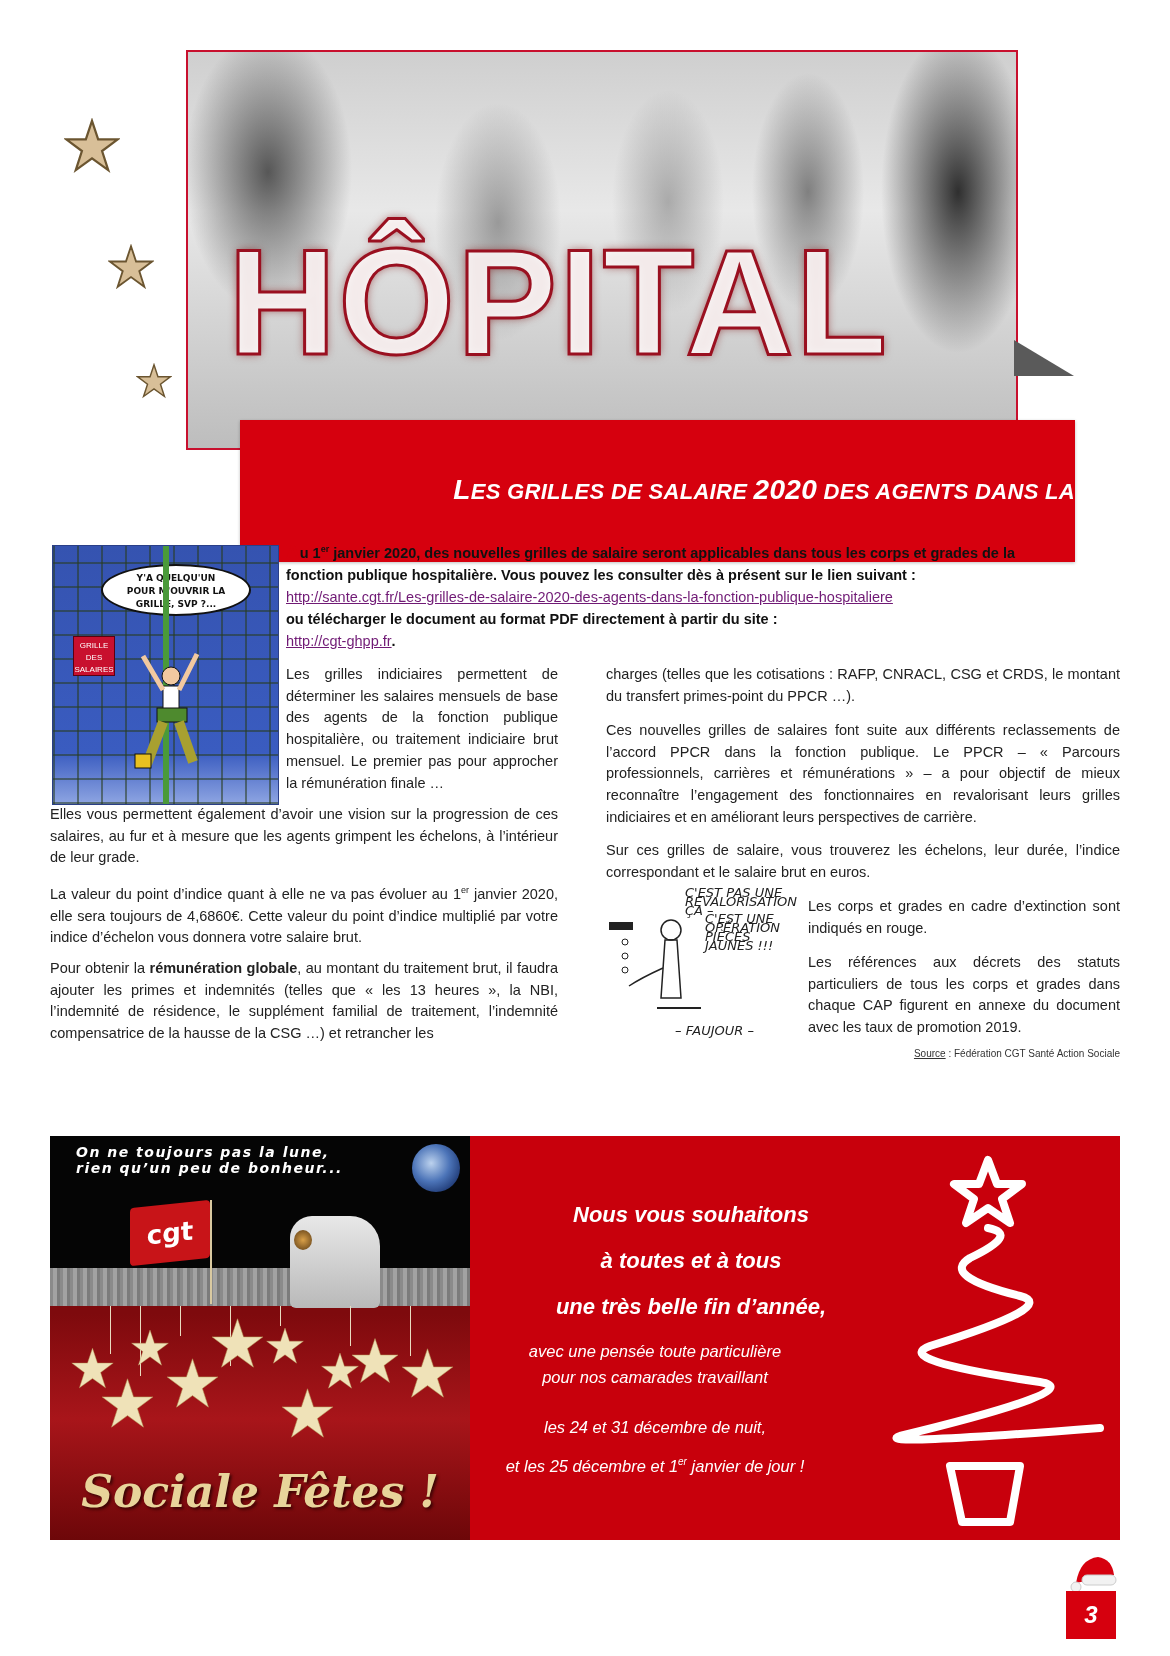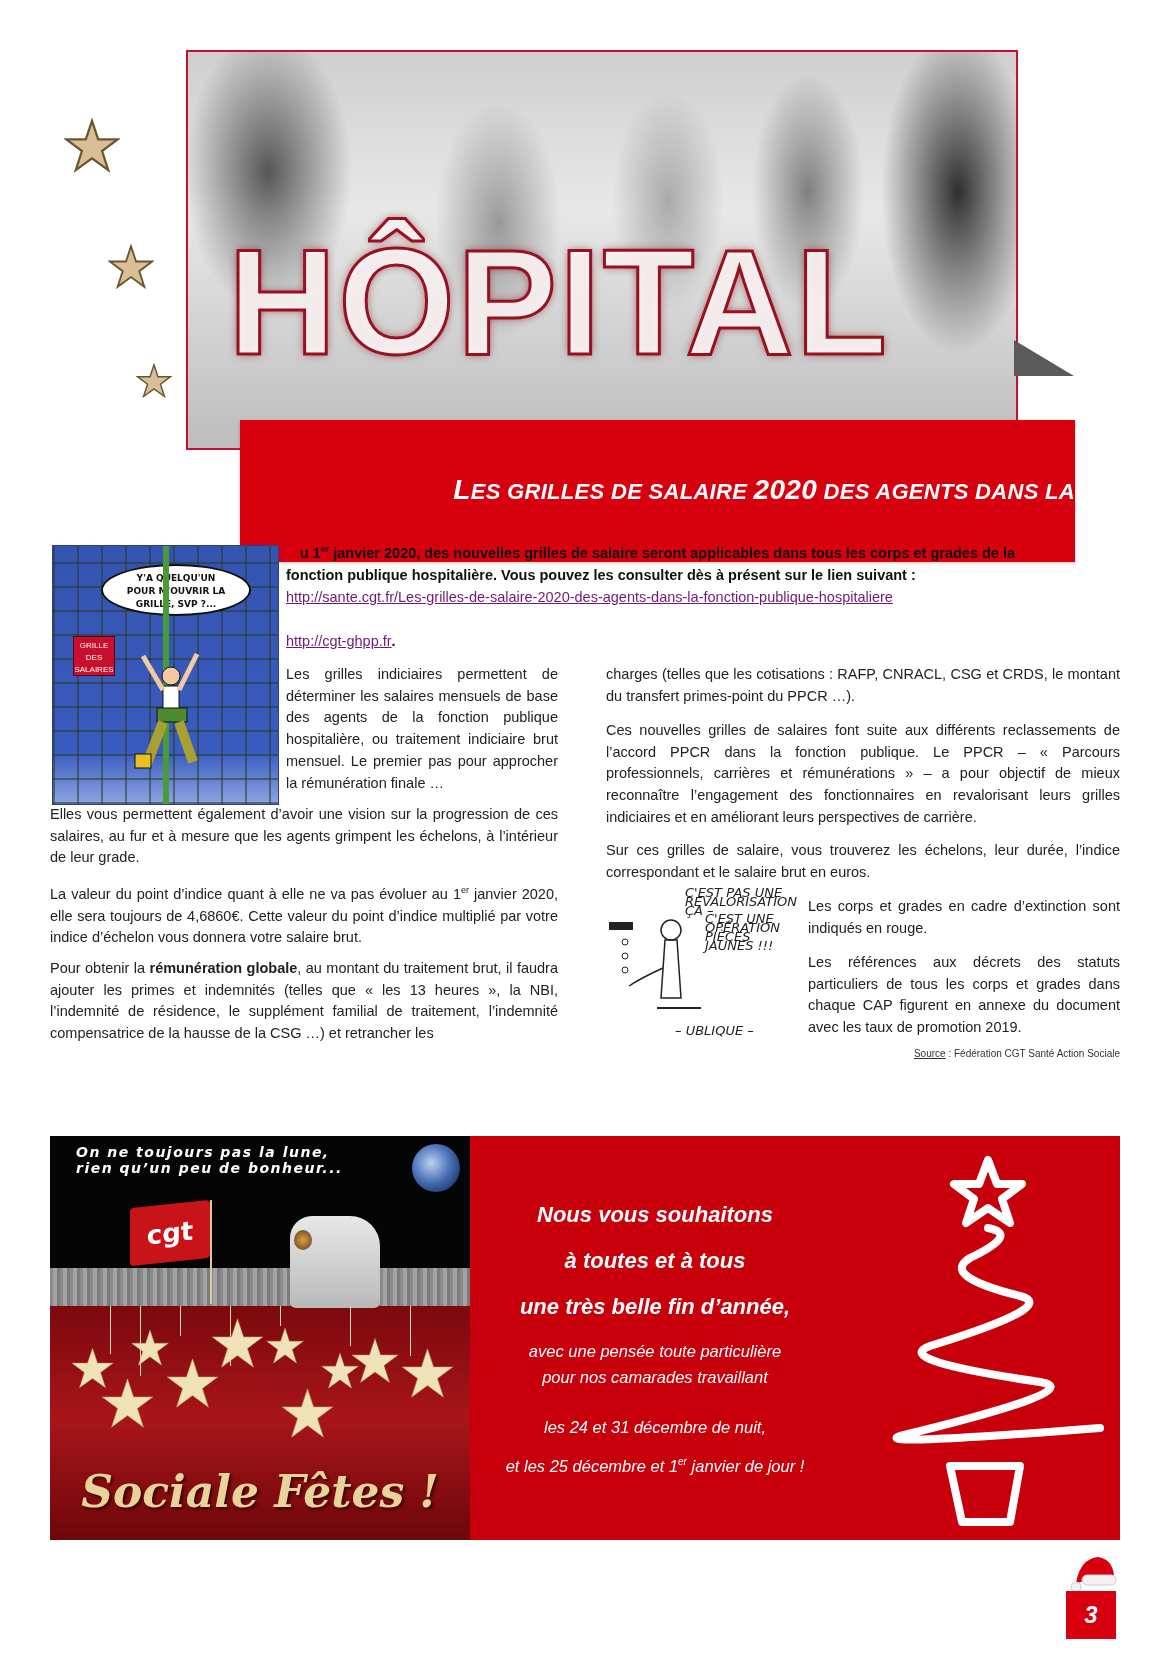--- a/index.html
+++ b/index.html
@@ -120,21 +120,21 @@
   .joyeuses { position: absolute; left: 0; width: 420px; top: 330px; text-align: center;
     font-family: "DejaVu Serif", serif; font-style: italic; font-weight: bold;
     font-size: 44px; color: #e8d49a; text-shadow: 2px 2px 3px #3a0404; }
   .string { position: absolute; top: 170px; width: 1px; background: #e9dcc0; }
 
   .card-right {
     left: 470px; top: 1136px; width: 650px; height: 404px;
     background: #c8000c; color: #fff; overflow: hidden;
   }
   .wish { position: absolute; left: 0; width: 370px; text-align: center; font-style: italic; }
-  .wish-big { font-size: 22px; font-weight: bold; }
+  .wish-big { font-size: 22px; font-weight: bold; margin-left: 36px; }
   .wish-small { font-size: 16.5px; }
 
   .page-num {
     left: 1066px; top: 1591px; width: 50px; height: 48px; background: #d6000e;
     color: #fff; font-weight: bold; font-style: italic; font-size: 24px;
     display: flex; align-items: center; justify-content: center;
   }
 </style>
 </head>
 <body>
@@ -176,21 +176,21 @@
     <rect x="24" y="62" width="30" height="14" fill="#4e8a2e" stroke="#111"></rect>
     <path d="M30 76 L14 118 M46 76 L60 116" stroke="#a8a030" stroke-width="10"></path>
     <path d="M30 44 L10 10 M46 44 L64 8" stroke="#f2c9a0" stroke-width="5"></path>
     <rect x="2" y="108" width="16" height="14" fill="#e8c020" stroke="#111"></rect>
   </svg>
 </div>
 
 <div class="abs intro">
   <span class="dropcap">A</span><span>u 1</span><sup style="font-size:9px">er</sup><span> janvier 2020, des nouvelles grilles de salaire seront applicables dans tous les corps et grades de la fonction publique hospitalière. Vous pouvez les consulter dès à présent sur le lien suivant :</span><br>
   <a class="link">http://sante.cgt.fr/Les-grilles-de-salaire-2020-des-agents-dans-la-fonction-publique-hospitaliere</a><br>
-  <br>
+  <span>ou télécharger le document au format PDF directement à partir du site :</span><br>
   <a class="link">http://cgt-ghpp.fr</a><span>.</span>
 </div>
 
 <p class="abs para col-right-narrow">Les grilles indiciaires permettent de déterminer les salaires mensuels de base des agents de la fonction publique hospitalière, ou traitement indiciaire brut mensuel. Le premier pas pour approcher la rémunération finale …</p>
 <p class="abs para col-left-wide" style="top:804px">Elles vous permettent également d’avoir une vision sur la progression de ces salaires, au fur et à mesure que les agents grimpent les échelons, à l’intérieur de leur grade.</p>
 <p class="abs para col-left-wide" style="top:880px"><span>La valeur du point d’indice quant à elle ne va pas évoluer au 1</span><sup style="font-size:9px">er</sup><span> janvier 2020, elle sera toujours de 4,6860€. Cette valeur du point d’indice multiplié par votre indice d’échelon vous donnera votre salaire brut.</span></p>
 <p class="abs para col-left-wide" style="top:958px"><span>Pour obtenir la </span><b>rémunération globale</b><span>, au montant du traitement brut, il faudra ajouter les primes et indemnités (telles que  « les 13 heures », la NBI, l’indemnité de résidence, le supplément familial de traitement, l’indemnité compensatrice de la hausse de la CSG …) et retrancher les</span></p>
 
 <p class="abs para col-right" style="top:664px">charges (telles que les cotisations : RAFP, CNRACL, CSG et CRDS, le montant du transfert primes-point du PPCR …).</p>
 <p class="abs para col-right" style="top:720px">Ces nouvelles grilles de salaires font suite aux différents reclassements de l’accord PPCR dans la fonction publique. Le PPCR – « Parcours professionnels, carrières et rémunérations » – a pour objectif de mieux reconnaître l’engagement des fonctionnaires en revalorisant leurs grilles indiciaires et en améliorant leurs perspectives de carrière.</p>
@@ -204,21 +204,21 @@
   <svg style="position:absolute;left:0;top:20px" width="120" height="110" viewBox="0 0 120 110">
     <rect x="4" y="14" width="24" height="8" fill="#222"></rect>
     <circle cx="20" cy="34" r="3" fill="none" stroke="#222"></circle>
     <circle cx="20" cy="48" r="3" fill="none" stroke="#222"></circle>
     <circle cx="20" cy="62" r="3" fill="none" stroke="#222"></circle>
     <circle cx="66" cy="22" r="10" fill="none" stroke="#222" stroke-width="1.5"></circle>
     <path d="M60 32 L56 90 L76 90 L72 32 Z" fill="none" stroke="#222" stroke-width="1.5"></path>
     <path d="M58 60 Q36 70 24 78" fill="none" stroke="#222" stroke-width="1.5"></path>
     <path d="M52 100 L96 100" stroke="#222" stroke-width="2"></path>
   </svg>
-  <div class="c2-text" style="left:70px;top:138px">– UBLIQUE –</div>
+  <div class="c2-text" style="left:70px;top:138px">– FAUJOUR –</div>
 </div>
 
 <div class="abs source"><u>Source</u><span> : Fédération CGT Santé Action Sociale</span></div>
 
 <div class="abs card-left">
   <div class="space"></div>
   <div class="moon-quote">
     <div>On ne toujours pas la lune,</div>
     <div>rien qu’un peu de bonheur...</div>
   </div>

